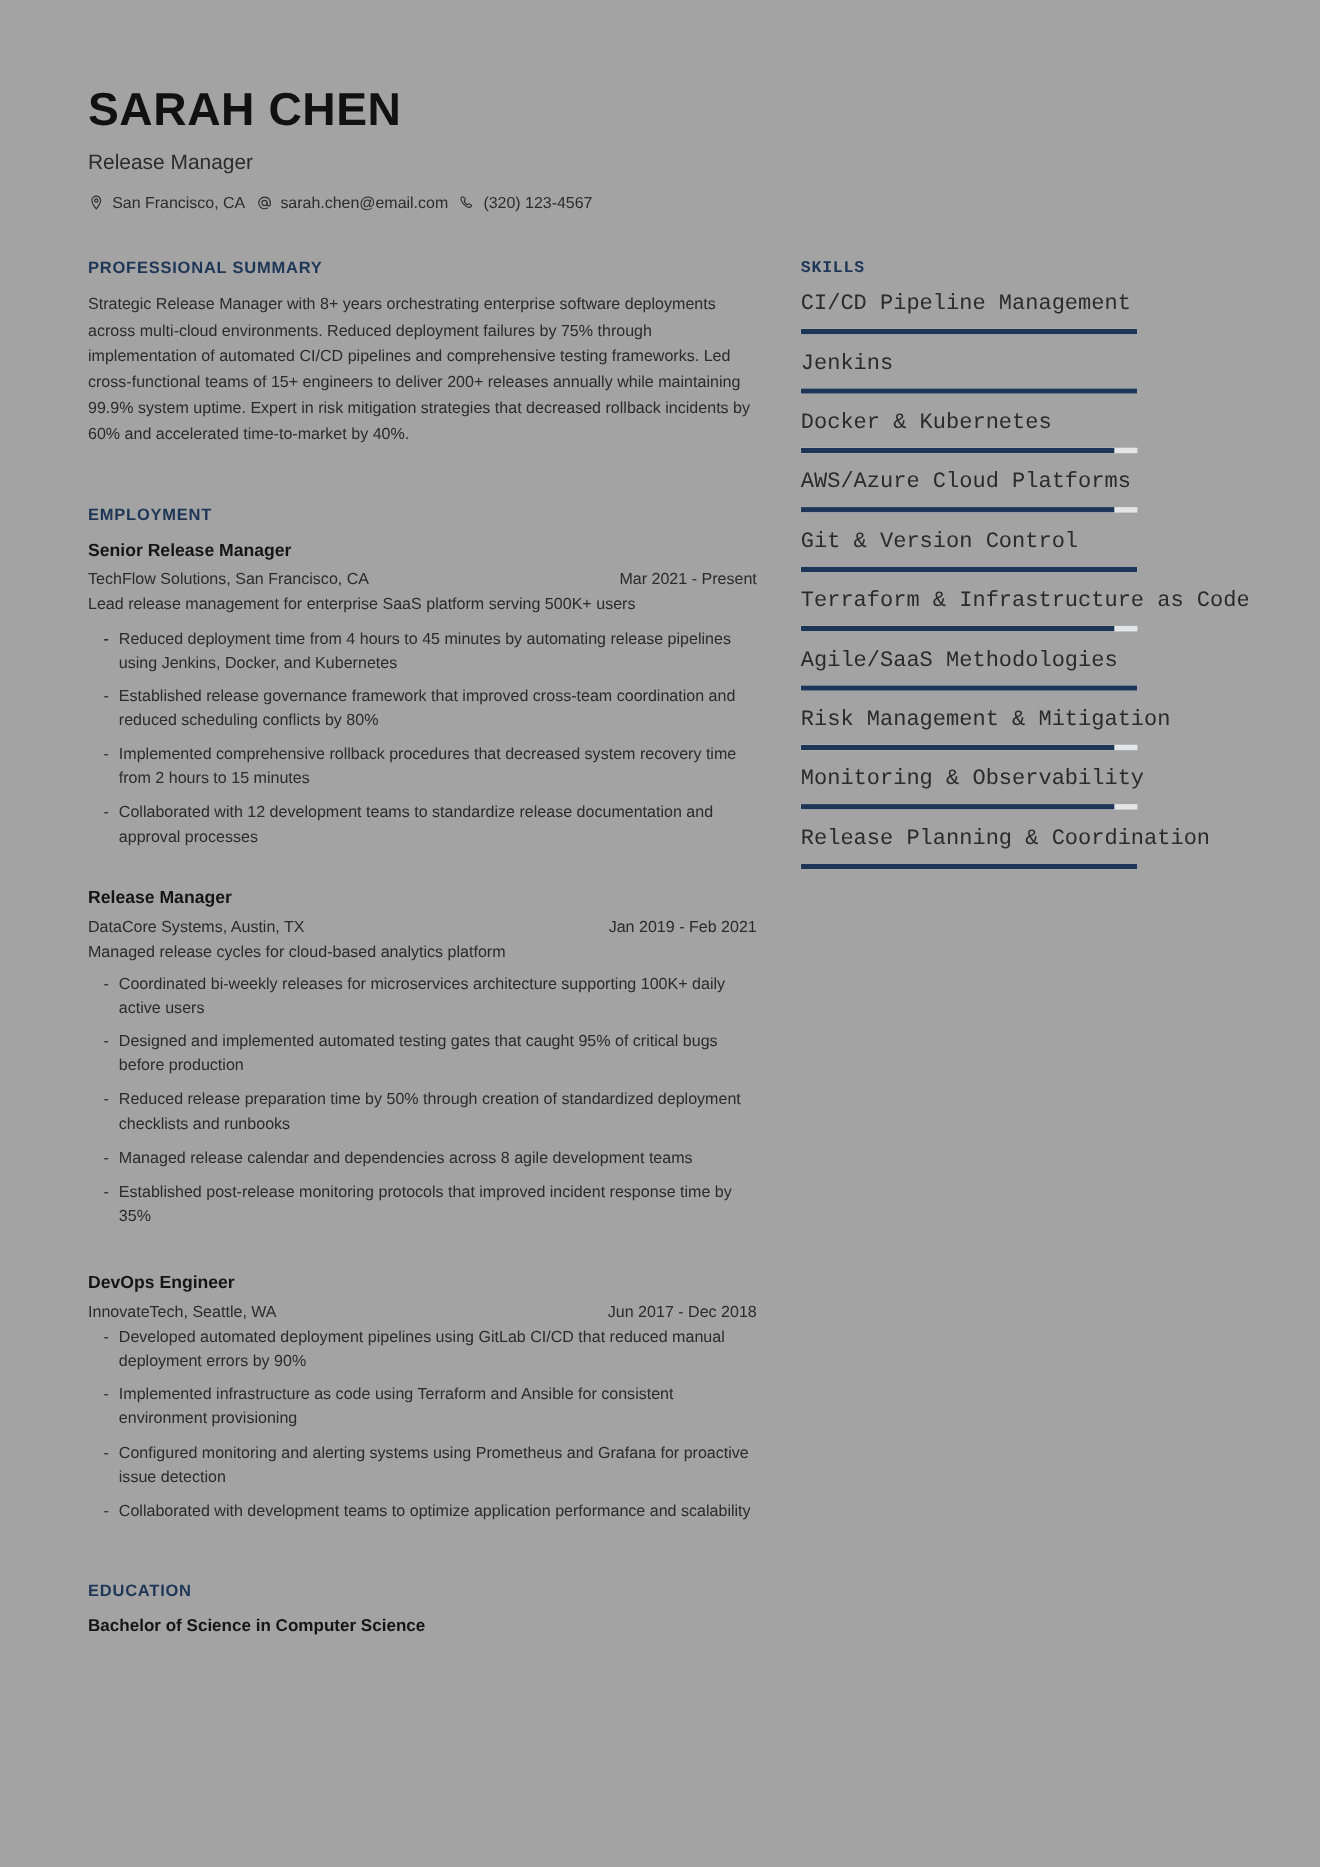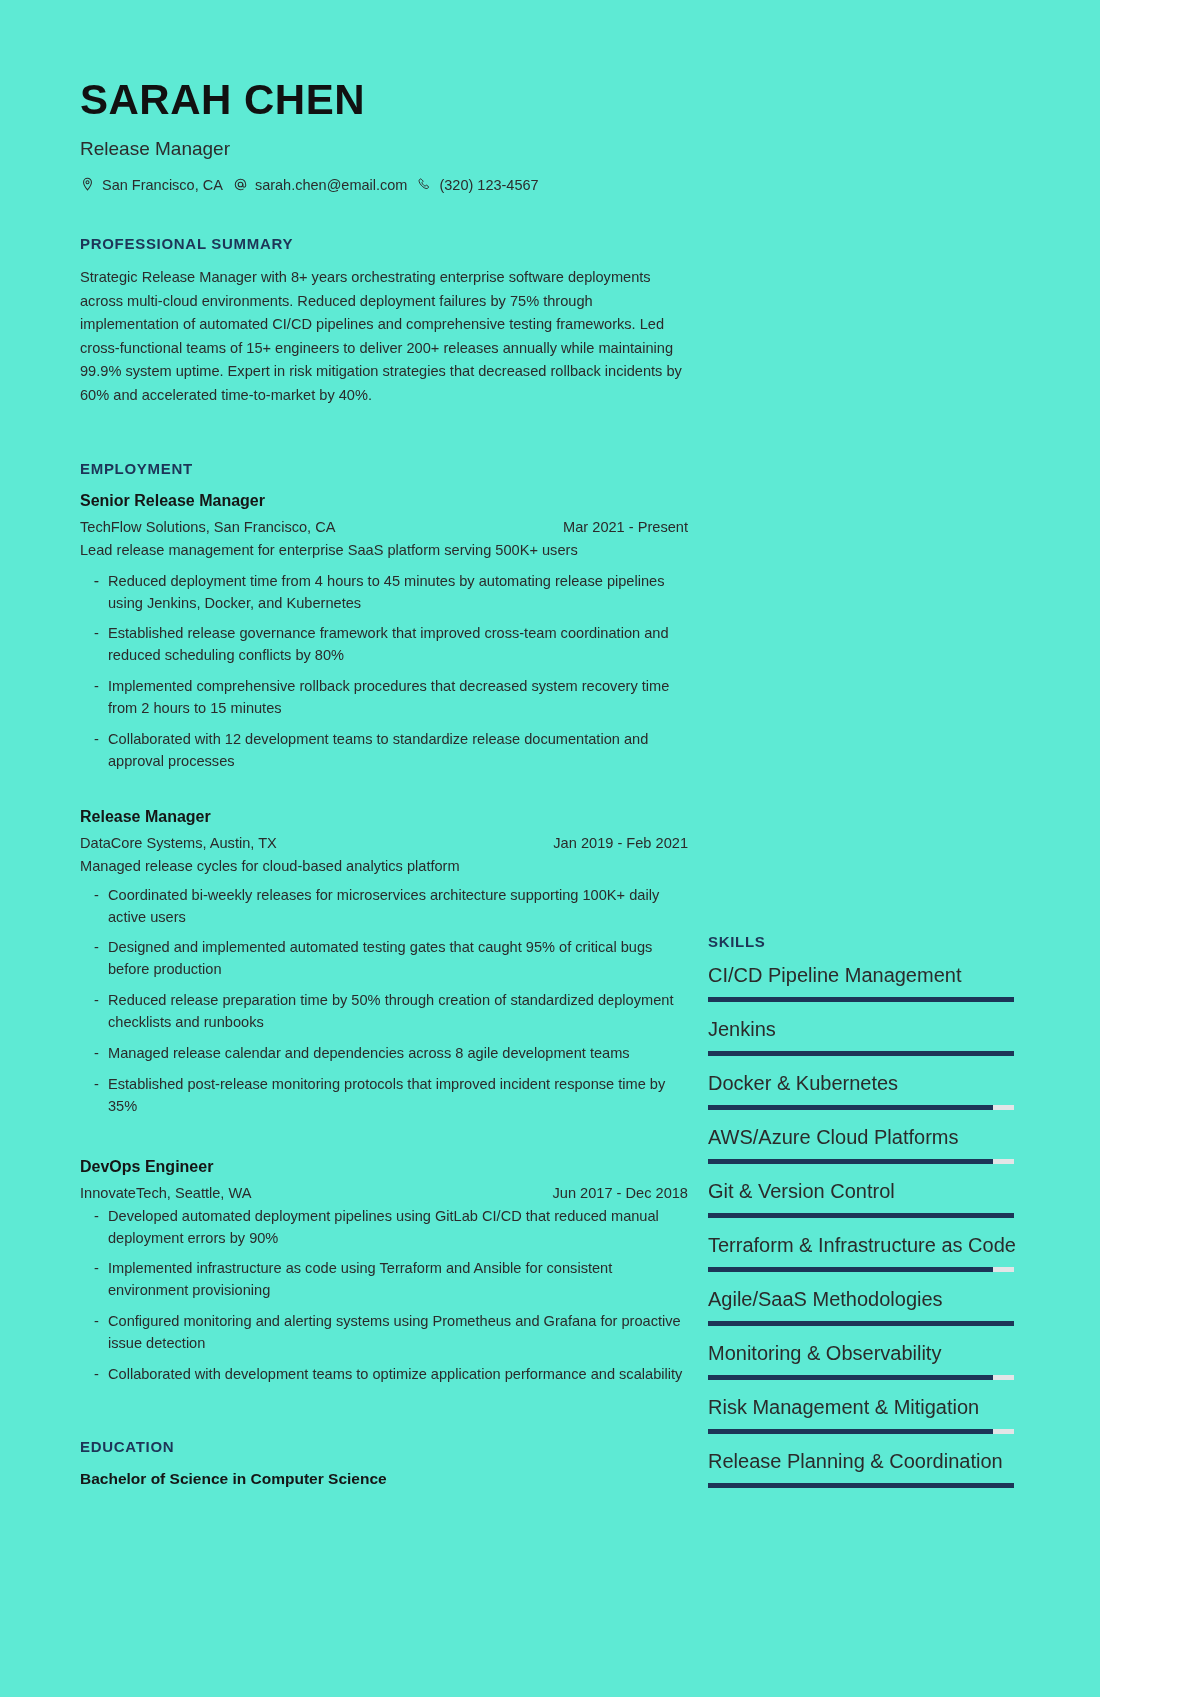--- a/index.html
+++ b/index.html
@@ -7,23 +7,23 @@
     padding: 0;
     background: #ffffff;
   }
   body {
     font-family: "Liberation Sans", sans-serif;
     color: #1a1a1a;
     -webkit-font-smoothing: antialiased;
   }
   .page {
     position: relative;
-    width: 1100px;
+    width: 1200px;
     height: 1697px;
-    background: #5eead4;
+    background: #a3a3a3;
     overflow: hidden;
     box-sizing: border-box;
     padding: 16px;
   }
   .inner {
     position: absolute;
     left: 80px;
     top: 78px;
     width: 950px;
   }
@@ -64,26 +64,26 @@
     height: 15px;
     align-items: center;
     justify-content: center;
     flex: 0 0 auto;
   }
   .contact-item .ic svg { display: block; }
 
   
   .body-grid {
     display: flex;
-    gap: 20px;
+    gap: 40px;
     margin-top: 42px;
-    align-items: flex-end;
+    align-items: flex-start;
   }
   .col-main { width: 608px; flex: 0 0 608px; }
-  .col-side { width: 306px; flex: 0 0 306px; }
+  .col-side { width: 306px; flex: 0 0 306px; font-family: Liberation Mono, monospace; }
 
   .section-heading {
     font-size: 15px;
     font-weight: bold;
     letter-spacing: 0.7px;
     color: #1d3557;
     margin: 0 0 14px 0;
     text-transform: uppercase;
   }
   .side .section-heading { margin-bottom: 12px; }
@@ -336,28 +336,28 @@
         </div>
 
         <div class="skill">
           <div class="skill-name">Agile/SaaS Methodologies</div>
           <div class="skill-track">
             <div class="skill-fill" style="width:100%"></div>
           </div>
         </div>
 
         <div class="skill">
+          <div class="skill-name">Risk Management &amp; Mitigation</div>
+          <div class="skill-track">
+            <div class="skill-fill" style="width:93%"></div>
+          </div>
+        </div>
+
+        <div class="skill">
           <div class="skill-name">Monitoring &amp; Observability</div>
-          <div class="skill-track">
-            <div class="skill-fill" style="width:93%"></div>
-          </div>
-        </div>
-
-        <div class="skill">
-          <div class="skill-name">Risk Management &amp; Mitigation</div>
           <div class="skill-track">
             <div class="skill-fill" style="width:93%"></div>
           </div>
         </div>
 
         <div class="skill">
           <div class="skill-name">Release Planning &amp; Coordination</div>
           <div class="skill-track">
             <div class="skill-fill" style="width:100%"></div>
           </div>

